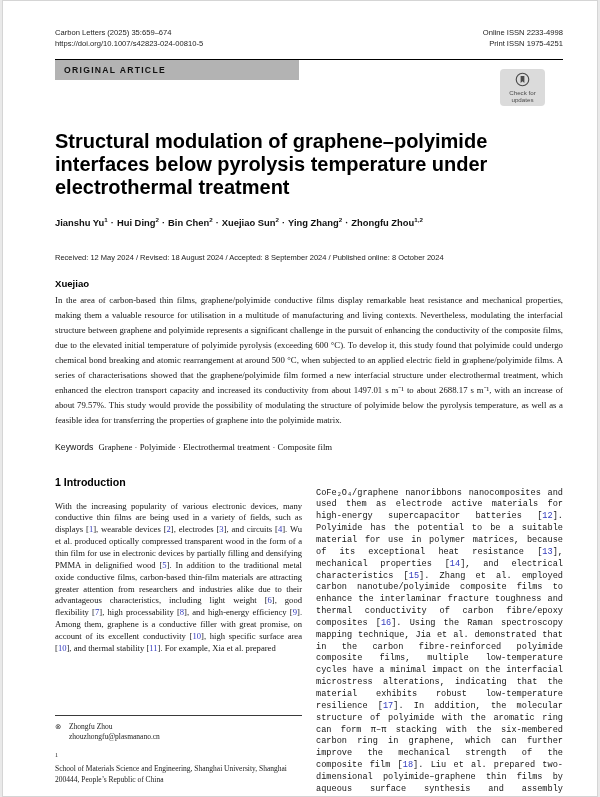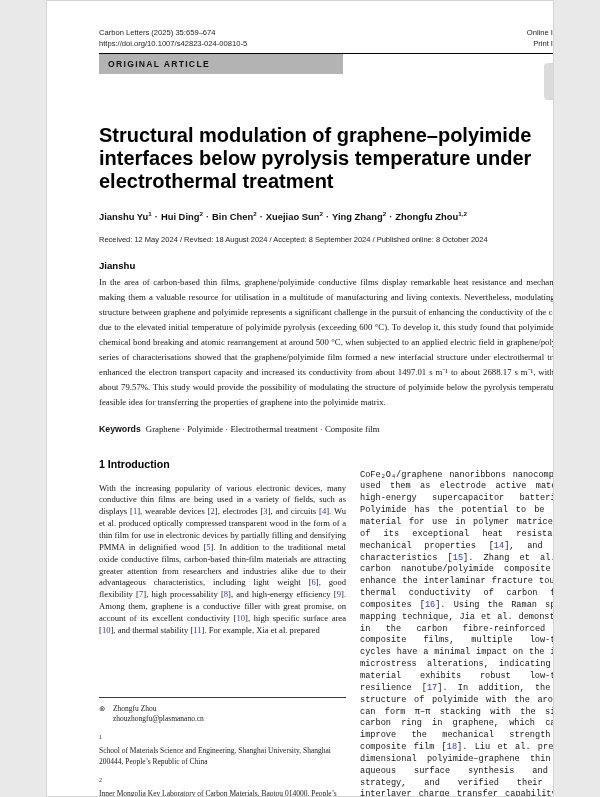--- a/index.html
+++ b/index.html
@@ -1,52 +1,52 @@
 <!DOCTYPE html>
 <html><head>
 <meta charset="utf-8">
 <style>
   html,body{margin:0;padding:0;background:#e9e9e9;}
   .page{
-    width:508px;height:797px;margin:0 auto;background:#ffffff;
+    width:596px;height:797px;margin:0 auto;background:#ffffff;
     border:1px solid #d5d5d5;box-sizing:border-box;position:relative;
     overflow:hidden;color:#141414;
     font-family:"Liberation Serif", serif;
   }
   .content{position:absolute;left:52px;top:27px;width:508px;}
 
   
   .hdr{display:flex;justify-content:space-between;
        font-family:"Liberation Sans", sans-serif;font-size:7.6px;line-height:10.5px;color:#1c1c1c;}
   .hdr .right{text-align:right;}
 
   
-  .banner-wrap{margin-top:4px;border-top:1.4px solid #000;position:relative;height:58px;}
+  .banner-wrap{margin-top:10px;border-top:1.4px solid #000;position:relative;height:58px;}
   .banner-bar{width:244px;height:20px;background:#b3b3b3;display:flex;align-items:center;
       font-family:"Liberation Sans", sans-serif;font-weight:bold;font-size:8.6px;
       letter-spacing:1.3px;color:#111;padding-left:9px;box-sizing:border-box;}
   .check-badge{position:absolute;right:18px;top:9px;width:45px;height:37px;background:#dbdbdb;
       border-radius:4px;display:flex;flex-direction:column;align-items:center;justify-content:center;
       font-family:"Liberation Sans", sans-serif;font-size:6.2px;line-height:7px;color:#4a4a4a;cursor:pointer;}
   .check-badge .ring{width:15px;height:15px;margin-bottom:2px;}
 
   
   .title{margin-top:12px;max-width:480px;font-family:"Liberation Sans", sans-serif;
       font-weight:bold;font-size:20px;line-height:23px;color:#000;}
   .authors{margin-top:17px;font-family:"Liberation Sans", sans-serif;font-weight:bold;
       font-size:9.4px;color:#111;}
   .authors sup{font-size:6.2px;}
   .authors .sep{margin:0 3px;}
-  .dates{margin-top:13px;font-family:"Liberation Sans", sans-serif;font-size:7.5px;line-height:10.5px;color:#222;}
+  .dates{margin-top:25px;font-family:"Liberation Sans", sans-serif;font-size:7.5px;line-height:10.5px;color:#222;}
 
   
   .abs-head{margin-top:14px;font-family:"Liberation Sans", sans-serif;font-weight:bold;font-size:9.6px;color:#000;}
   .abs-text{margin-top:4px;font-size:8.75px;line-height:15px;text-align:justify;}
   .keywords{margin-top:14px;font-size:8.75px;}
-  .keywords .kw-label{font-family:"Liberation Sans", sans-serif;font-weight:bold;margin-right:5px;}
+  .keywords .kw-label{font-family:"Liberation Sans", sans-serif;font-weight:normal;margin-right:5px;}
 
   
   .cols{margin-top:24px;display:flex;gap:14px;height:352px;}
   .col{width:247px;display:flex;flex-direction:column;}
   .sec-head{font-family:"Liberation Sans", sans-serif;font-weight:bold;font-size:10.6px;color:#000;}
   .body-text{margin-top:13px;font-size:8.6px;line-height:11.85px;text-align:justify;}
   .col-right .body-text{margin-top:12px;font-family:Liberation Mono, monospace;}
   .cite{color:#3038bd;}
 
   
@@ -96,21 +96,21 @@
     <div class="title">Structural modulation of graphene–polyimide interfaces below pyrolysis temperature under electrothermal treatment</div>
 
     <div class="authors">
       <span><span>Jianshu Yu</span><sup>1</sup></span><span class="sep">·</span><span><span>Hui Ding</span><sup>2</sup></span><span class="sep">·</span><span><span>Bin Chen</span><sup>2</sup></span><span class="sep">·</span><span><span>Xuejiao Sun</span><sup>2</sup></span><span class="sep">·</span><span><span>Ying Zhang</span><sup>2</sup></span><span class="sep">·</span><span><span>Zhongfu Zhou</span><sup>1,2</sup></span>
     </div>
 
     <div class="dates">
       <div>Received: 12 May 2024 / Revised: 18 August 2024 / Accepted: 8 September 2024 / Published online: 8 October 2024</div>
     </div>
 
-    <div class="abs-head">Jianshu</div>
+    <div class="abs-head">Xuejiao</div>
     <div class="abs-text">In the area of carbon-based thin films, graphene/polyimide conductive films display remarkable heat resistance and mechanical properties, making them a valuable resource for utilisation in a multitude of manufacturing and living contexts. Nevertheless, modulating the interfacial structure between graphene and polyimide represents a significant challenge in the pursuit of enhancing the conductivity of the composite films, due to the elevated initial temperature of polyimide pyrolysis (exceeding 600 °C). To develop it, this study found that polyimide could undergo chemical bond breaking and atomic rearrangement at around 500 °C, when subjected to an applied electric field in graphene/polyimide films. A series of characterisations showed that the graphene/polyimide film formed a new interfacial structure under electrothermal treatment, which enhanced the electron transport capacity and increased its conductivity from about 1497.01 s m⁻¹ to about 2688.17 s m⁻¹, with an increase of about 79.57%. This study would provide the possibility of modulating the structure of polyimide below the pyrolysis temperature, as well as a feasible idea for transferring the properties of graphene into the polyimide matrix.</div>
 
     <div class="keywords">
       <span class="kw-label">Keywords</span><span>Graphene · Polyimide · Electrothermal treatment · Composite film</span>
     </div>
 
     <div class="cols">
 
       <div class="col col-left">
         <div class="sec-head">1 Introduction</div>

